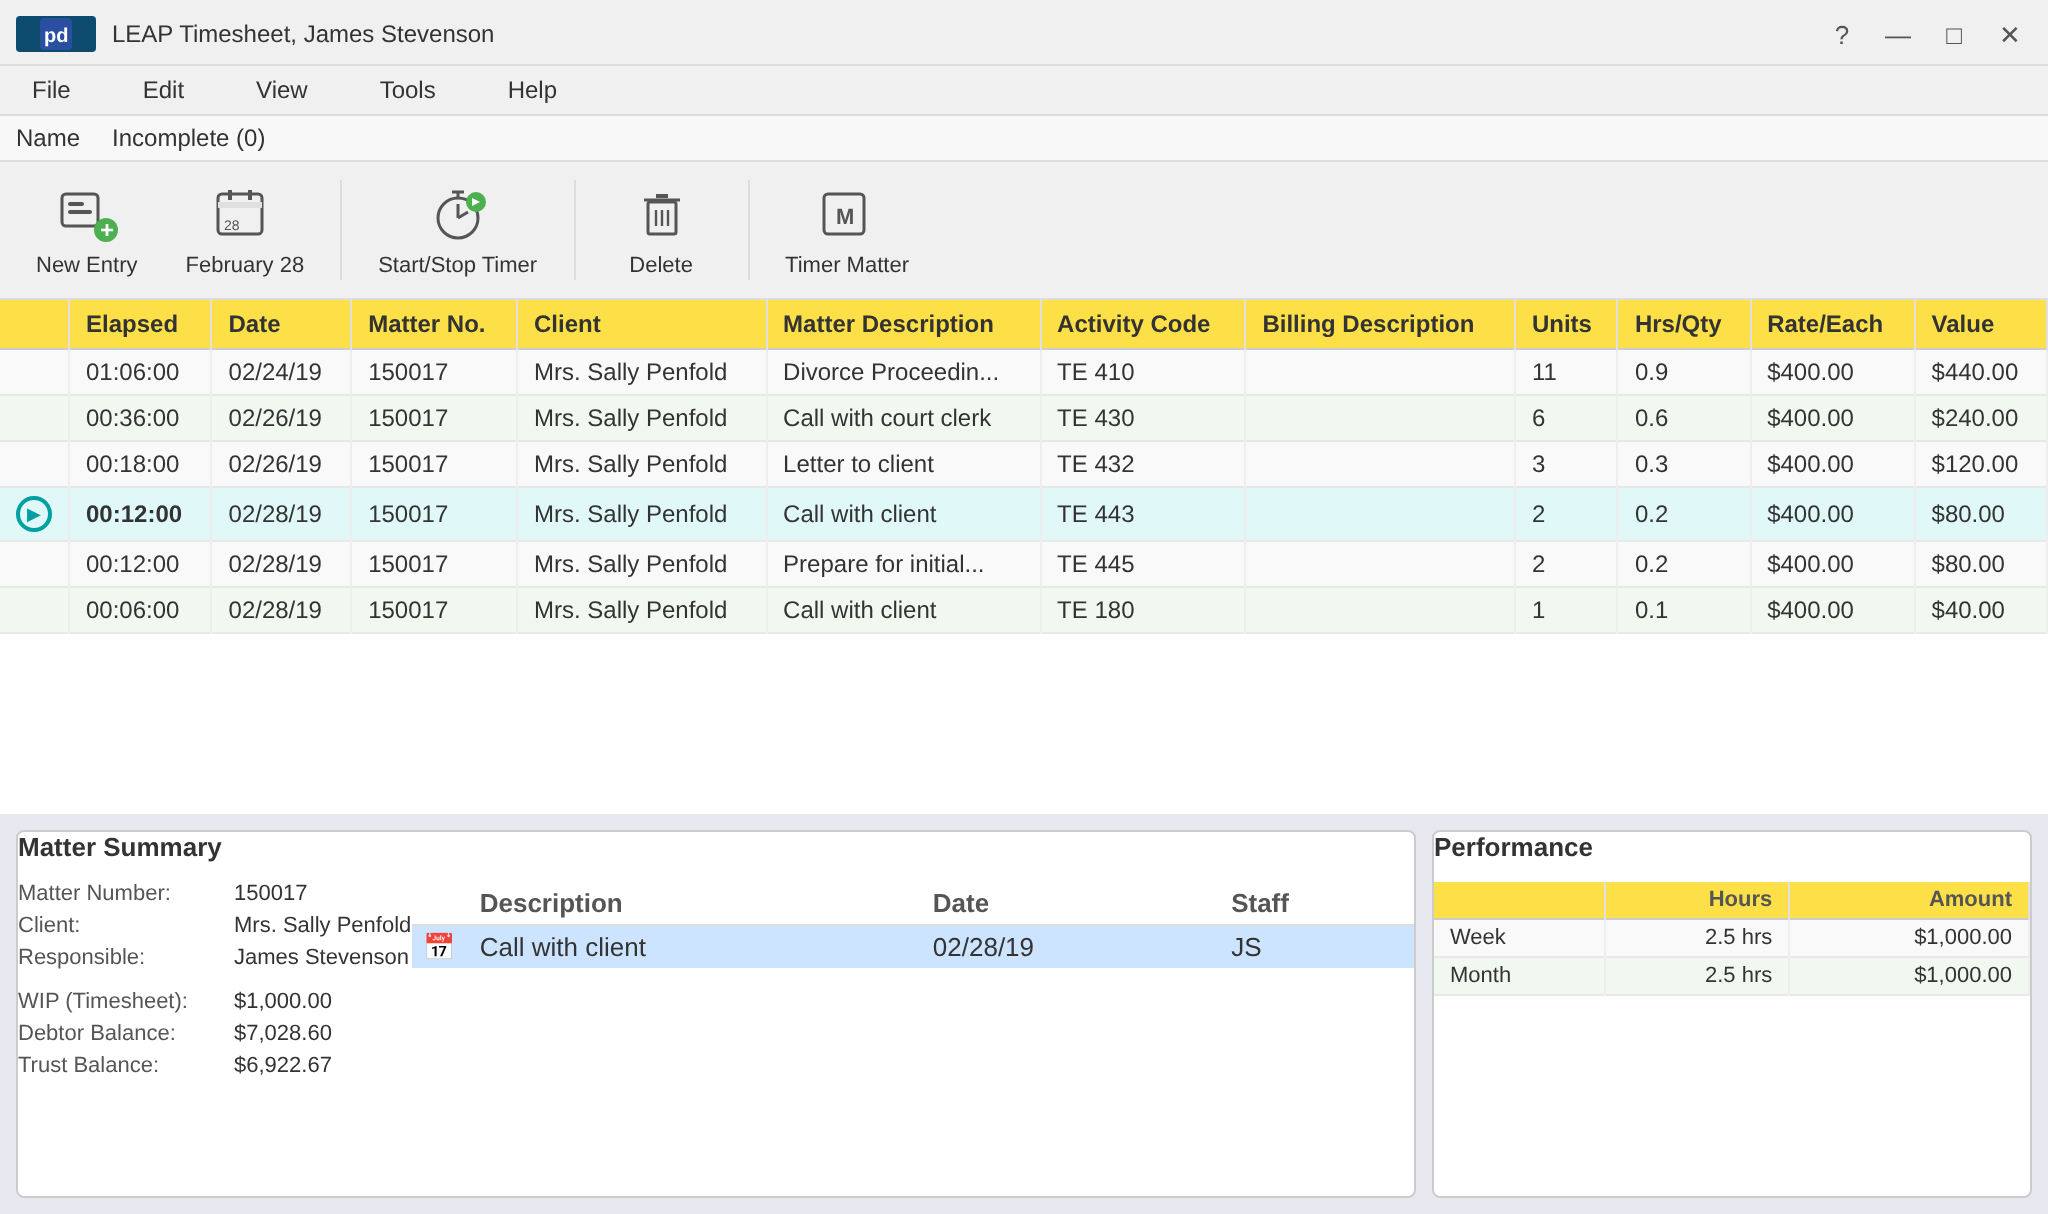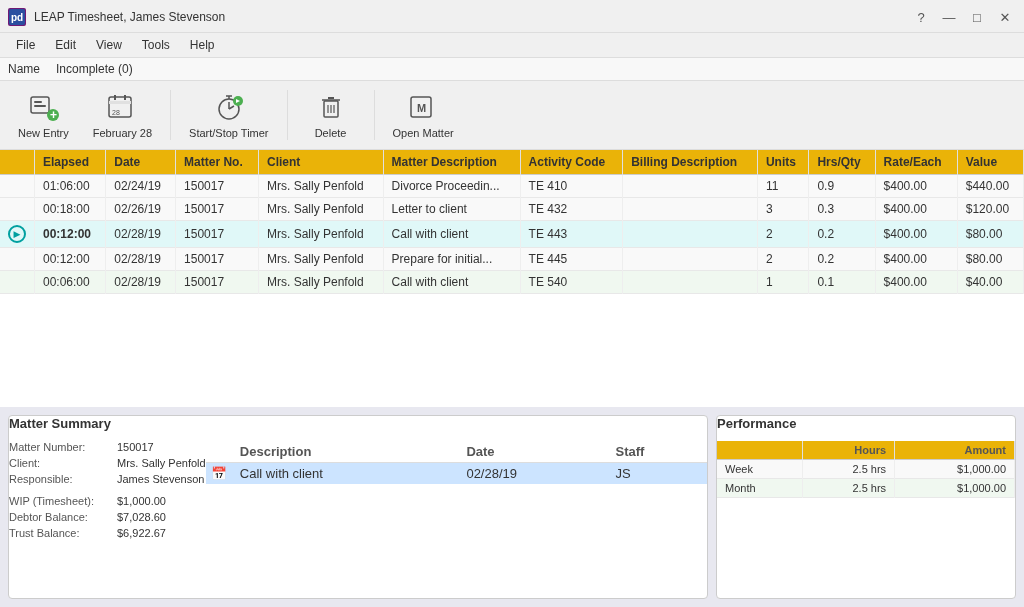--- a/index.html
+++ b/index.html
@@ -27,23 +27,23 @@
       justify-content: space-between;
       padding: 8px 12px 6px 8px;
       border-bottom: 1px solid #ddd;
     }
     .title-bar-left {
       display: flex;
       align-items: center;
       gap: 8px;
     }
     .app-logo {
-      width: 18px;
+      width: 40px;
       height: 18px;
-      background: #701a75;
+      background: #0c4a6e;
       border-radius: 2px;
       display: flex;
       align-items: center;
       justify-content: center;
       color: white;
       font-size: 9px;
       font-weight: bold;
       text-align: center;
     }
     .title-text {
@@ -63,21 +63,21 @@
       justify-content: center;
       cursor: pointer;
       font-size: 13px;
       color: #555;
     }
     
     .menu-bar {
       display: flex;
       align-items: center;
       padding: 2px 8px;
-      gap: 4px;
+      gap: 20px;
       background: #f0f0f0;
       border-bottom: 1px solid #ddd;
     }
     .menu-item {
       padding: 3px 8px;
       font-size: 12px;
       cursor: pointer;
       color: #333;
       border-radius: 2px;
     }
@@ -144,21 +144,21 @@
       margin: 0;
       flex: 1;
       overflow: auto;
     }
     table {
       width: 100%;
       border-collapse: collapse;
       font-size: 12px;
     }
     thead tr {
-      background: #eab308;
+      background: #fde047;
       border-bottom: 1px solid #ccc;
     }
     thead th {
       padding: 5px 8px;
       text-align: left;
       font-weight: 600;
       color: #333;
       border-right: 1px solid #e0e0e0;
       white-space: nowrap;
     }
@@ -385,21 +385,21 @@
 
     <div class="divider"></div>
 
     <div class="toolbar-btn">
       <div class="toolbar-btn-icon">
         <svg width="32" height="32" viewBox="0 0 32 32">
           <rect x="4" y="6" width="20" height="20" rx="2" fill="none" stroke="#555" stroke-width="1.5"></rect>
           <text x="10" y="21" fill="#555" font-size="11" font-weight="bold">M</text>
         </svg>
       </div>
-      <span class="toolbar-btn-label">Open Matter</span>
+      <span class="toolbar-btn-label">Timer Matter</span>
     </div>
   </div>
 
   <div class="main-content">
 
     <div class="table-container">
       <table>
         <thead>
           <tr>
             <th style="width:30px"></th>
@@ -424,20 +424,34 @@
               <td>150017</td>
               <td>Mrs. Sally Penfold</td>
               <td>Divorce Proceedin...</td>
               <td>TE 410</td>
               <td></td>
               <td>11</td>
               <td>0.9</td>
               <td>$400.00</td>
               <td>$440.00</td>
             </tr>
+            <tr style="background: rgb(240, 248, 240);">
+              <td class="row-indicator"></td>
+              <td>00:36:00</td>
+              <td>02/26/19</td>
+              <td>150017</td>
+              <td>Mrs. Sally Penfold</td>
+              <td>Call with court clerk</td>
+              <td>TE 430</td>
+              <td></td>
+              <td>6</td>
+              <td>0.6</td>
+              <td>$400.00</td>
+              <td>$240.00</td>
+            </tr>
             <tr style="background: rgb(249, 249, 249);">
               <td class="row-indicator"></td>
               <td>00:18:00</td>
               <td>02/26/19</td>
               <td>150017</td>
               <td>Mrs. Sally Penfold</td>
               <td>Letter to client</td>
               <td>TE 432</td>
               <td></td>
               <td>3</td>
@@ -475,21 +489,21 @@
               <td>$400.00</td>
               <td>$80.00</td>
             </tr>
             <tr style="background: rgb(240, 248, 240);">
               <td class="row-indicator"></td>
               <td>00:06:00</td>
               <td>02/28/19</td>
               <td>150017</td>
               <td>Mrs. Sally Penfold</td>
               <td>Call with client</td>
-              <td>TE 540</td>
+              <td>TE 180</td>
               <td></td>
               <td>1</td>
               <td>0.1</td>
               <td>$400.00</td>
               <td>$40.00</td>
             </tr>
           </tbody>
       </table>
     </div>
 

